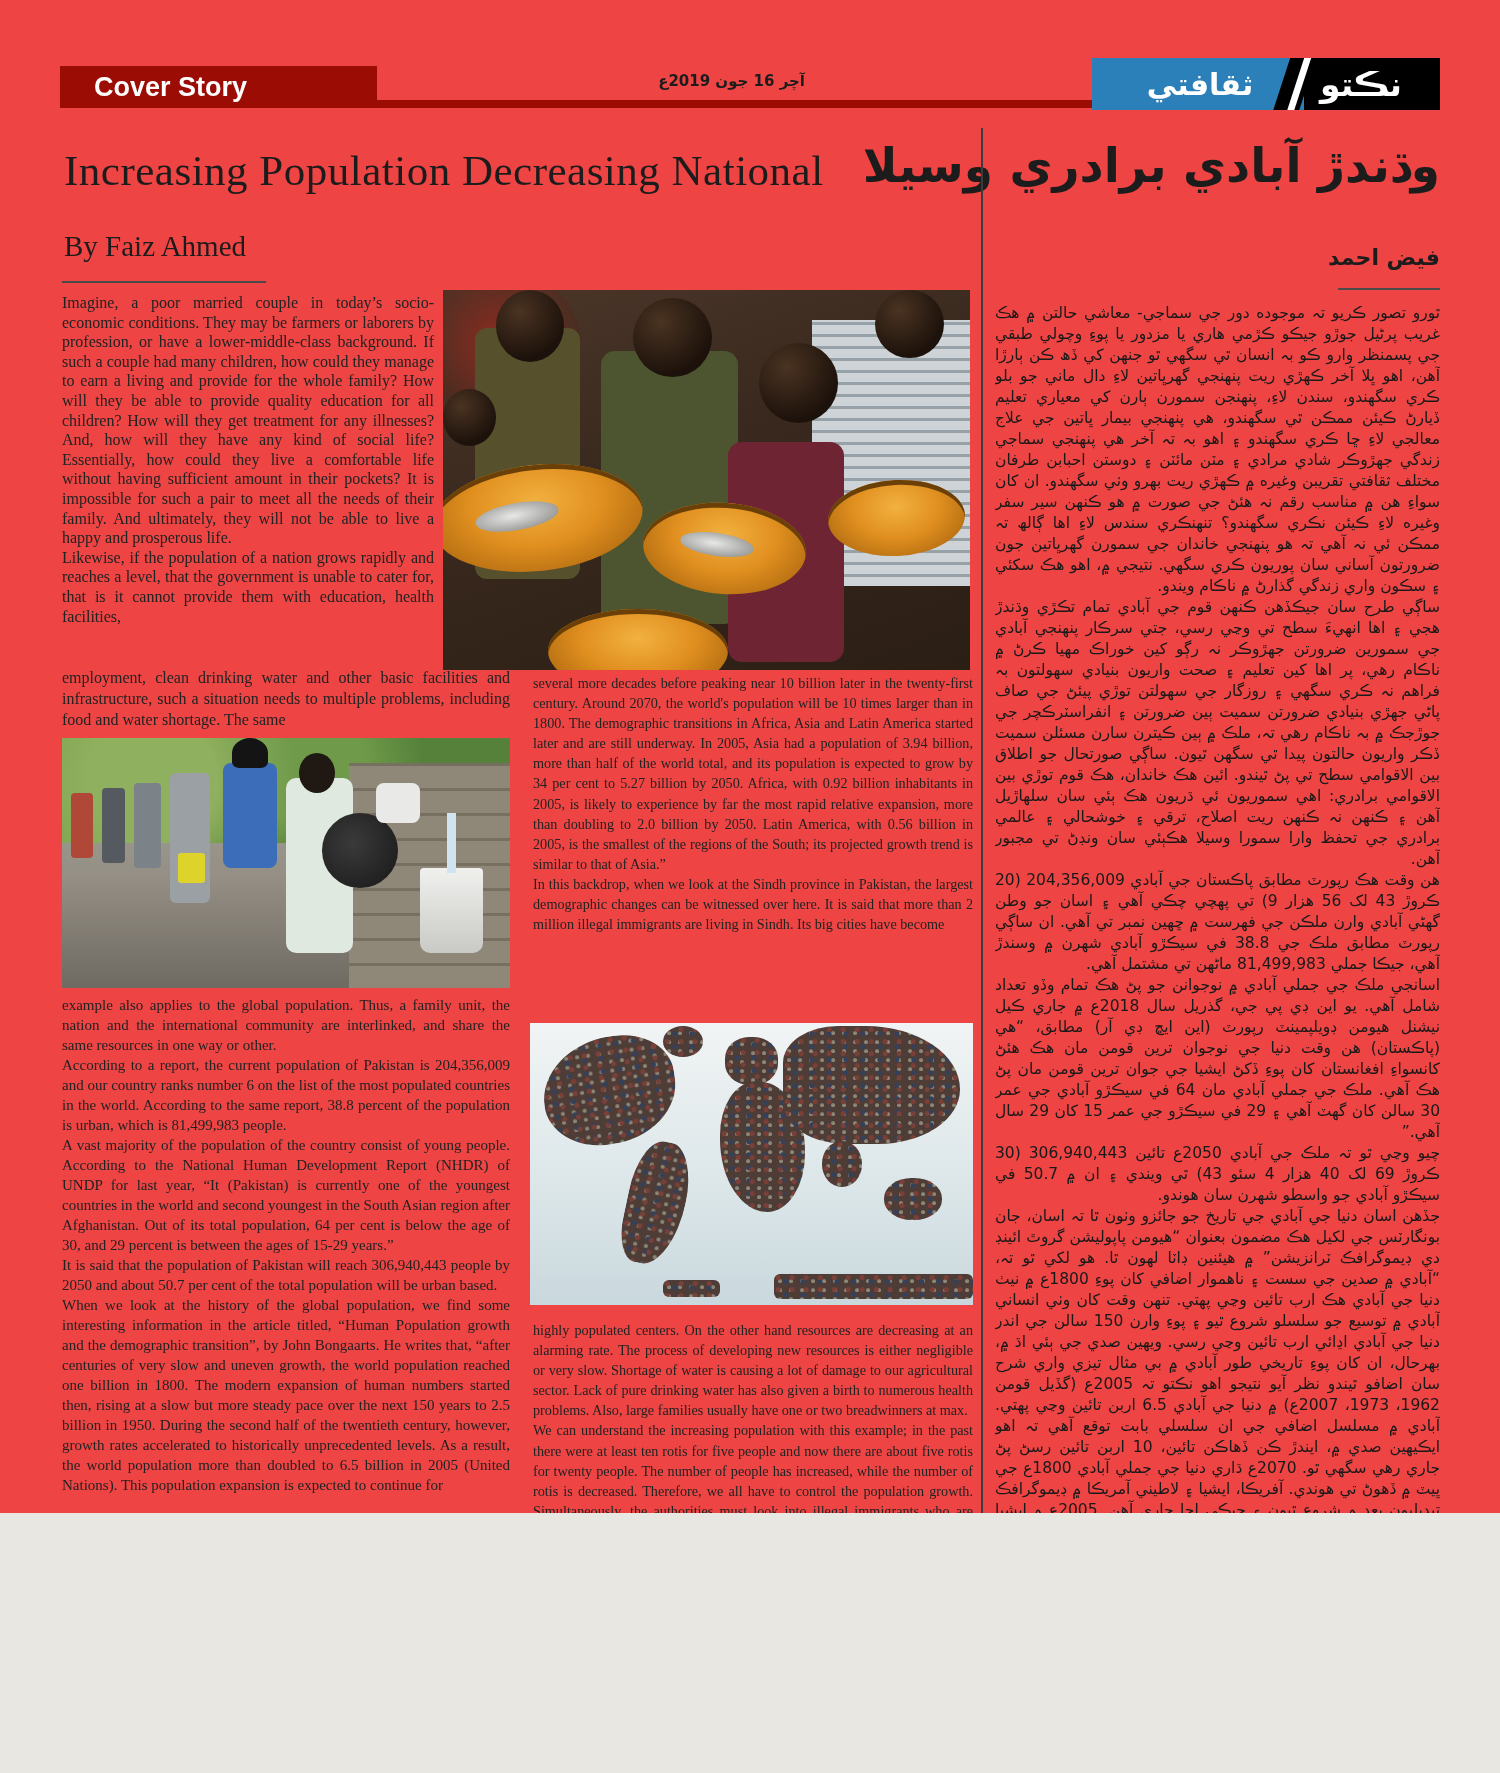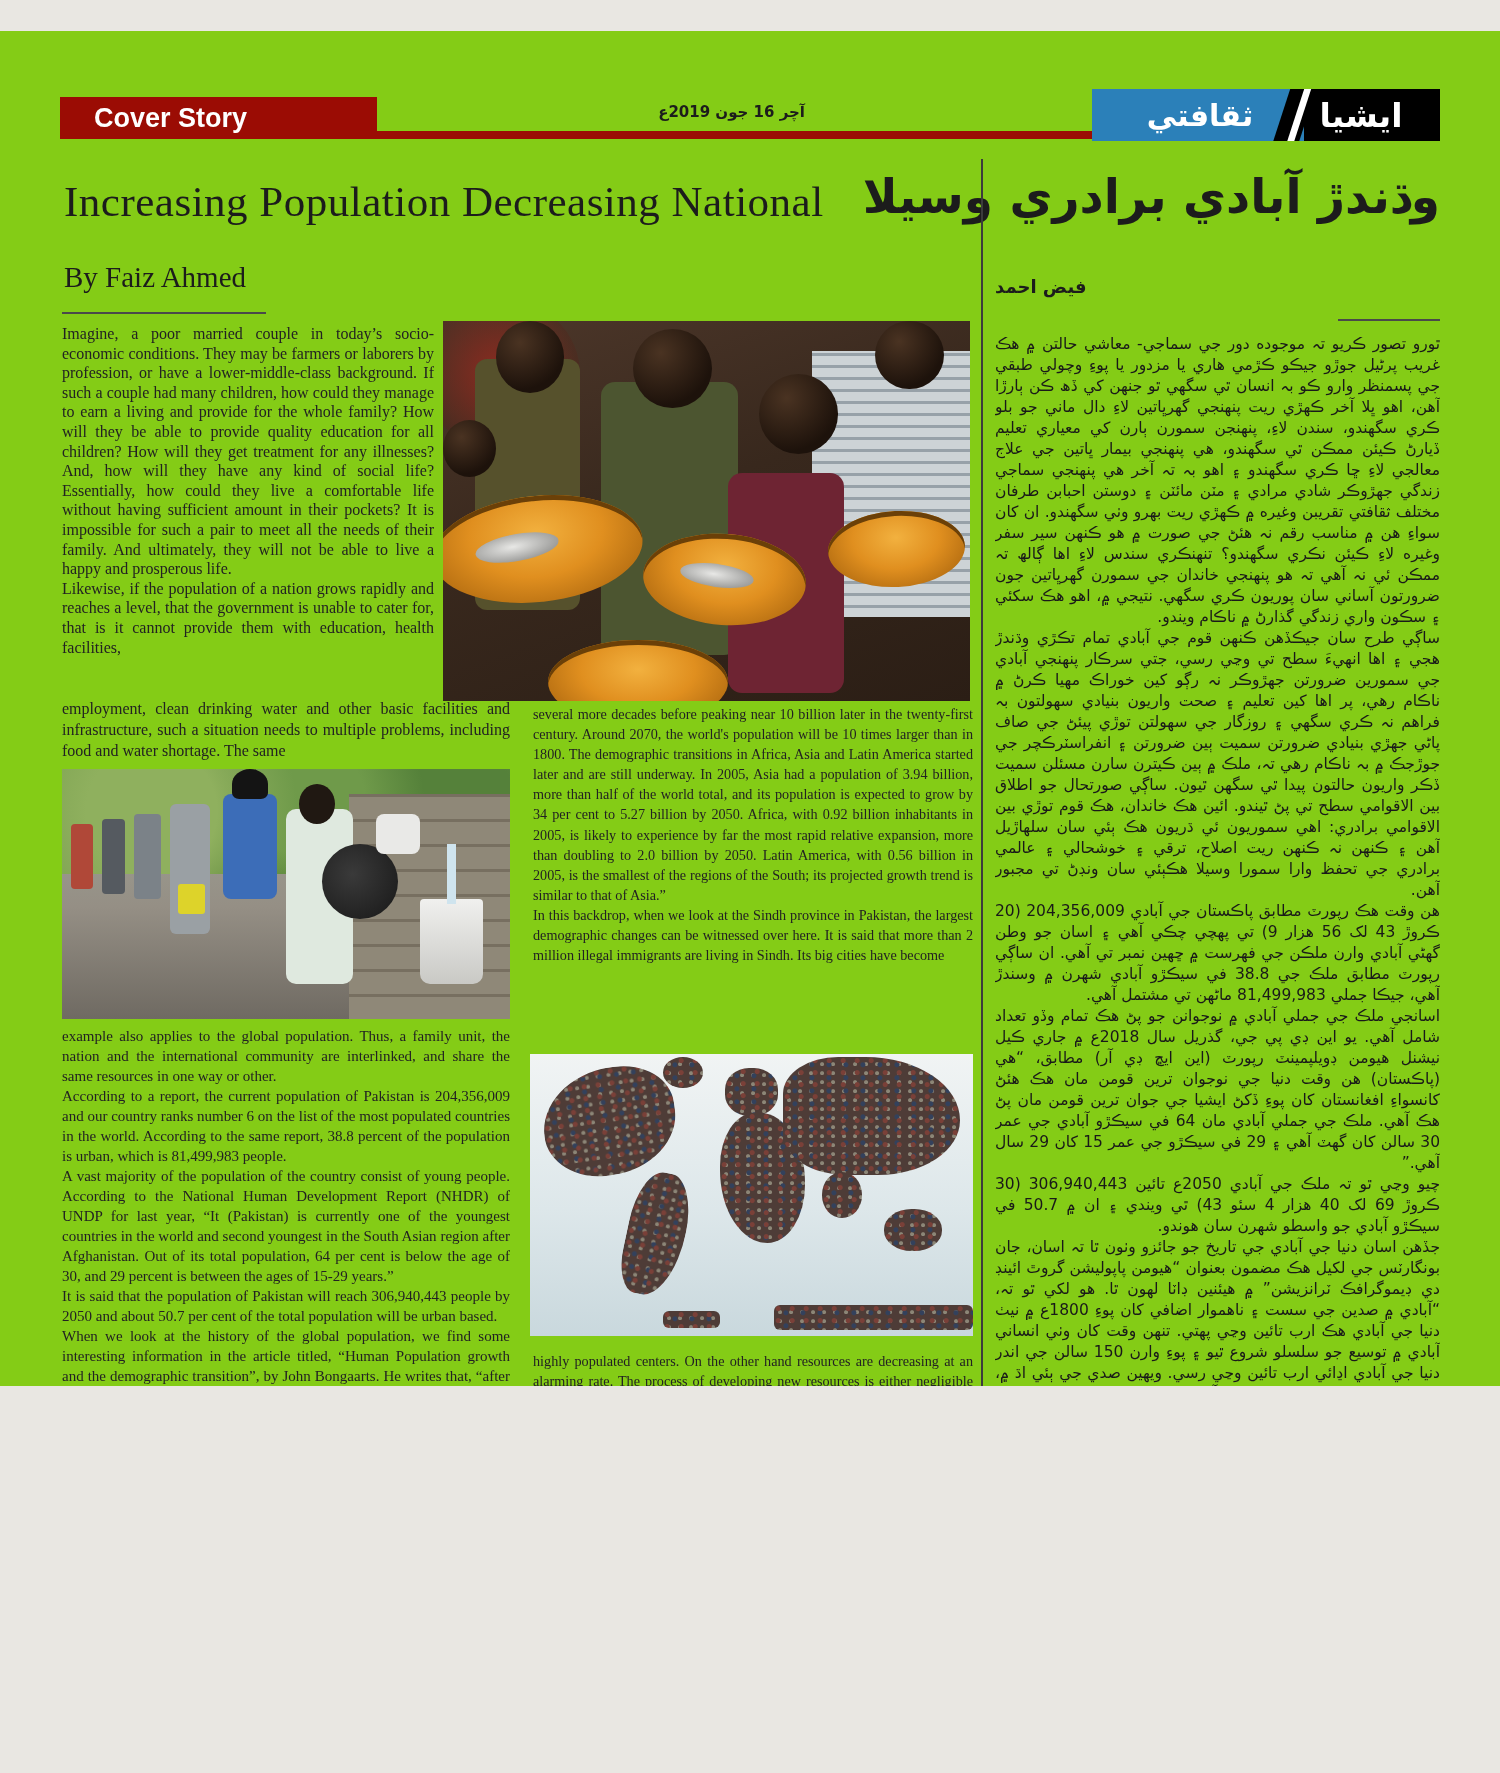--- a/index.html
+++ b/index.html
@@ -1,35 +1,35 @@
 <!DOCTYPE html>
 <html><head>
 <meta charset="utf-8">
 <style>
   html,body{margin:0;padding:0;background:#e9e7e2;}
-  .page{position:relative;width:1500px;height:1355px;background:#84cc16;overflow:hidden;
-        font-family:"Liberation Serif", serif;color:#1c1c1c;margin-top:31px;}
+  .page{position:relative;width:1500px;height:1513px;background:#ef4444;overflow:hidden;
+        font-family:"Liberation Serif", serif;color:#1c1c1c;}
   .abs{position:absolute;}
   
   .red-box{background:#9b0c04;color:#fff;font-family:"Liberation Sans",sans-serif;
            font-weight:bold;font-size:27px;display:flex;align-items:center;padding-left:34px;}
   .red-line{background:#9b0c04;}
   .date{font-family:"DejaVu Sans",sans-serif;font-size:15px;font-weight:bold;direction:rtl;}
   .logo{background:#000;overflow:hidden;}
   .logo-blue{position:absolute;left:0;top:0;width:212px;height:100%;background:#2b80b9;}
   .logo-slash{position:absolute;left:204px;top:-6px;width:7px;height:120%;background:#fff;transform:skewX(-18deg);}
   .logo-slash2{position:absolute;left:190px;top:-6px;width:26px;height:120%;background:#000;transform:skewX(-18deg);}
   .logo-txt{position:absolute;top:0;height:100%;display:flex;align-items:center;justify-content:center;
             color:#fff;font-family:"DejaVu Sans",sans-serif;font-weight:bold;direction:rtl;}
   
   .etitle{font-size:43px;letter-spacing:.5px;white-space:nowrap;}
   .byline{font-size:29px;}
   .rule{background:#4a4a4a;}
   .stitle{font-size:47px;font-weight:bold;direction:rtl;text-align:right;font-family:"DejaVu Sans",sans-serif;white-space:nowrap;}
-  .sbyline{font-size:18px;font-weight:bold;direction:rtl;text-align:left;font-family:"DejaVu Sans",sans-serif;}
+  .sbyline{font-size:22px;font-weight:bold;direction:rtl;text-align:right;font-family:"DejaVu Sans",sans-serif;}
   
   .ebody{text-align:justify;white-space:pre-line;overflow:hidden;color:#222;}
   .c1t{font-size:16px;line-height:19.6px;}
   .c1w{font-size:16px;line-height:20.8px;}
   .c1b{font-size:15px;line-height:20px;}
   .c2{font-size:14.2px;line-height:20.1px;}
   .sbody{direction:rtl;text-align:justify;font-family:"DejaVu Sans",sans-serif;
          font-size:15.5px;line-height:21px;overflow:hidden;color:#191919;}
   .sbody p{margin:0;}
   .credit{font-style:italic;font-weight:bold;font-size:23px;text-align:right;white-space:nowrap;}
@@ -70,21 +70,21 @@
     <span>Cover Story</span>
   </div>
   <div class="abs red-line" style="left:340px;top:100px;width:752px;height:8px;"></div>
   <div class="abs date" style="left:655px;top:72px;width:150px;">آچر 16 جون 2019ع</div>
 
   <div class="abs logo" style="left:1092px;top:58px;width:348px;height:52px;">
     <div class="logo-blue"></div>
     <div class="logo-slash2"></div>
     <div class="logo-slash"></div>
     <div class="logo-txt" style="left:18px;width:180px;font-size:30px;">ثقافتي</div>
-    <div class="logo-txt" style="right:14px;width:130px;font-size:33px;">ايشيا</div>
+    <div class="logo-txt" style="right:14px;width:130px;font-size:33px;">نڪتو</div>
   </div>
 
   <div class="abs etitle" style="left:64px;top:146px;width:910px;">Increasing Population Decreasing National</div>
   <div class="abs byline" style="left:64px;top:230px;width:320px;">By Faiz Ahmed</div>
   <div class="abs rule" style="left:62px;top:281px;width:204px;height:2px;"></div>
 
   <div class="abs stitle" style="left:995px;top:138px;width:445px;">وڌندڙ آبادي برادري وسيلا</div>
   <div class="abs sbyline" style="left:995px;top:245px;width:445px;">فيض احمد</div>
   <div class="abs rule" style="left:1338px;top:288px;width:102px;height:2px;"></div>
 

